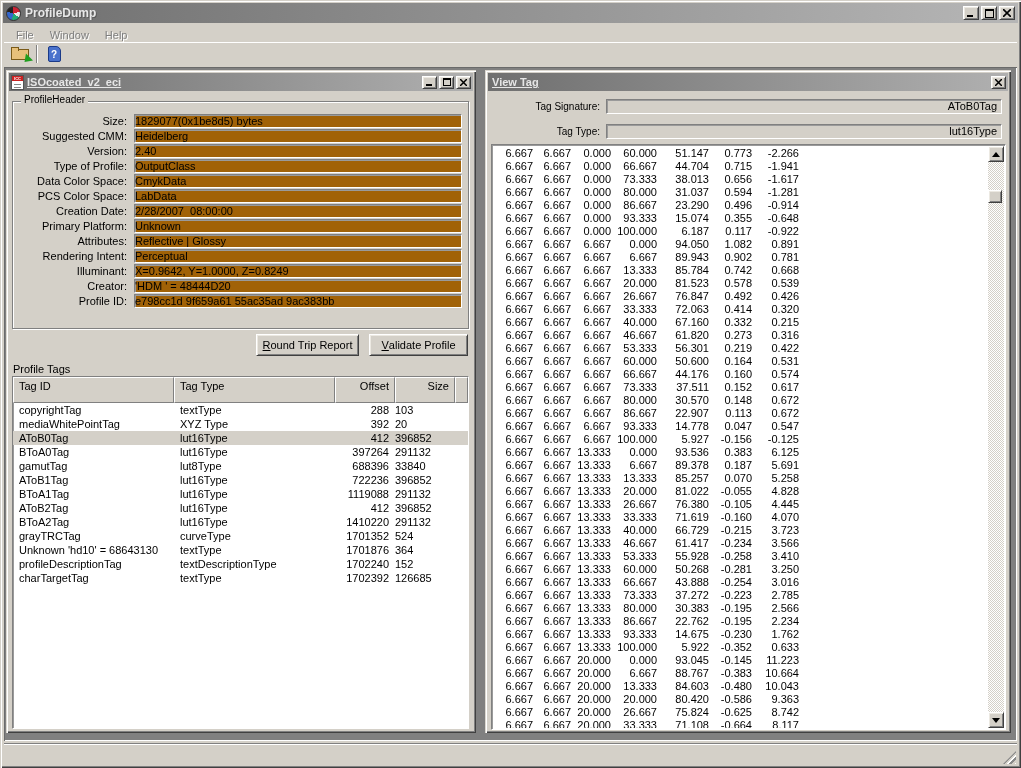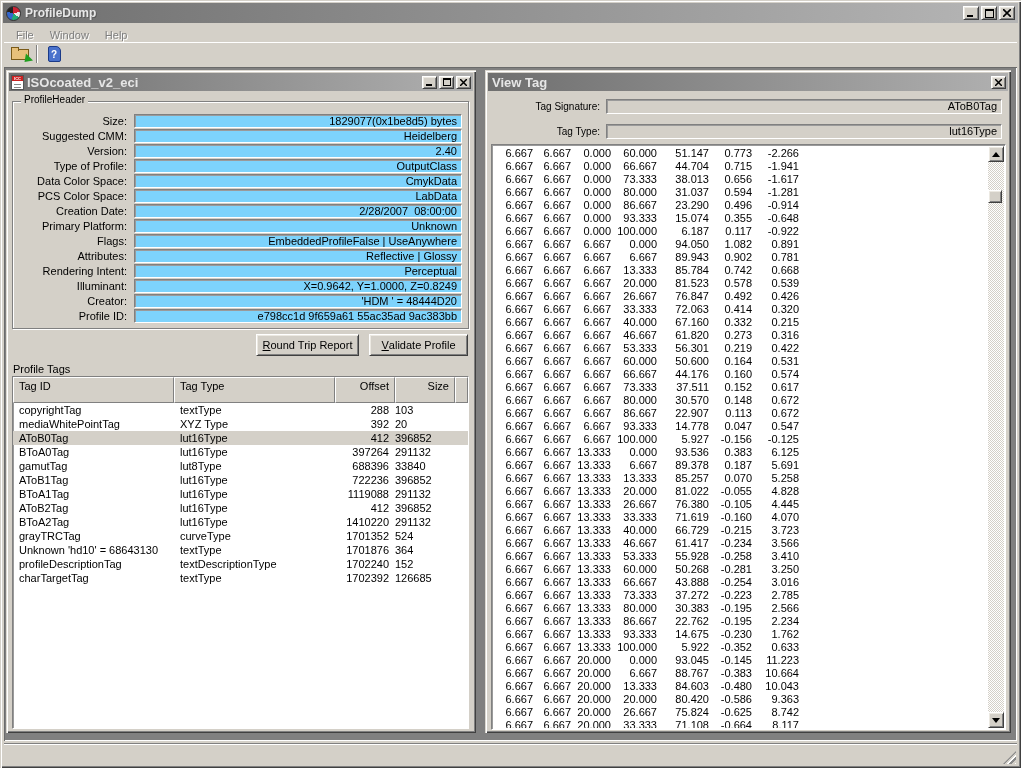--- a/index.html
+++ b/index.html
@@ -35,33 +35,33 @@
   .icon-helpdoc{width:13px;height:16px;background:#4a72cc;border:1px solid #1b3a88;color:#fff;
       font-size:10px;font-weight:bold;display:flex;align-items:center;justify-content:center;
       border-radius:2px 5px 2px 2px;}
   
   .mdi{position:absolute;left:4px;right:4px;top:67px;height:674px;background:#808080;
       box-shadow:inset 1px 1px 0 #6a6a6a, inset -1px -1px 0 #fff;}
   .child{position:absolute;background:#d4d0c8;padding:3px;
       box-shadow:inset 1px 1px 0 #dcd8d0, inset 2px 2px 0 #fff, inset -1px -1px 0 #404040, inset -2px -2px 0 #808080;}
   .child-title{height:18px;background:linear-gradient(to right,#6f6f6f,#b0b0b0);
       display:flex;align-items:center;padding:0 2px;margin:0 0 1px 0;}
-  .child-title .title{color:#e6e6e6;font-weight:bold;font-size:13px;flex:1;margin-left:3px;white-space:nowrap;}
+  .child-title .title{color:#e6e6e6;font-weight:bold;font-size:11px;flex:1;margin-left:3px;white-space:nowrap;text-decoration:underline;}
   .child-title .tb-btn{width:15px;height:13px;}
   .icc-icon{position:relative;width:13px;height:15px;background:#fff;border:1px solid #555;flex:0 0 auto;}
   .icc-icon .band{position:absolute;left:0;top:0;right:0;height:5px;background:#c22;color:#fff;font-size:4px;line-height:5px;text-align:center;font-weight:bold;}
   .icc-icon .l1,.icc-icon .l2{position:absolute;left:2px;right:2px;height:1px;background:#888;}
   .icc-icon .l1{top:8px;} .icc-icon .l2{top:11px;}
   .child-body{position:relative;}
   
   .groupbox{position:absolute;border:1px solid #808080;box-shadow:inset 1px 1px 0 #fff, 1px 1px 0 #fff;}
   .legend{position:absolute;top:-8px;left:8px;background:#d4d0c8;font-size:10px;padding:0 3px;color:#000;}
   .field-row{display:flex;align-items:center;height:15px;padding-left:6px;padding-right:6px;}
   .field-label{width:108px;text-align:right;font-size:11px;margin-right:7px;white-space:nowrap;}
-  .field-box{flex:1;height:14px;background:#7dd3fc;font-size:11px;line-height:12px;text-align:right;
+  .field-box{flex:1;height:14px;background:#a16207;font-size:11px;line-height:12px;
       padding-right:4px;white-space:pre;overflow:hidden;
       border:1px solid;border-color:#808080 #fff #fff #808080;
       box-shadow:inset 1px 1px 0 #5c5c5c00, inset 1px 1px 0 #9a9a9a;}
   
   .btn{position:absolute;height:22px;background:#d4d0c8;font-size:11px;color:#000;text-align:center;
       border:1px solid;border-color:#fff #404040 #404040 #fff;
       box-shadow:inset 1px 1px 0 #ece9e2, inset -1px -1px 0 #808080;
       display:flex;align-items:center;justify-content:center;cursor:default;}
   
   .section-label{position:absolute;font-size:11px;}
@@ -221,24 +221,20 @@
               </div>
               <div class="field-row">
                 <span class="field-label">Creation Date:</span>
                 <span class="field-box">2/28/2007  08:00:00</span>
               </div>
               <div class="field-row">
                 <span class="field-label">Primary Platform:</span>
                 <span class="field-box">Unknown</span>
               </div>
               <div class="field-row">
-                <span class="field-label">Flags:</span>
-                <span class="field-box">EmbeddedProfileFalse | UseAnywhere</span>
-              </div>
-              <div class="field-row">
                 <span class="field-label">Attributes:</span>
                 <span class="field-box">Reflective | Glossy</span>
               </div>
               <div class="field-row">
                 <span class="field-label">Rendering Intent:</span>
                 <span class="field-box">Perceptual</span>
               </div>
               <div class="field-row">
                 <span class="field-label">Illuminant:</span>
                 <span class="field-box">X=0.9642, Y=1.0000, Z=0.8249</span>

